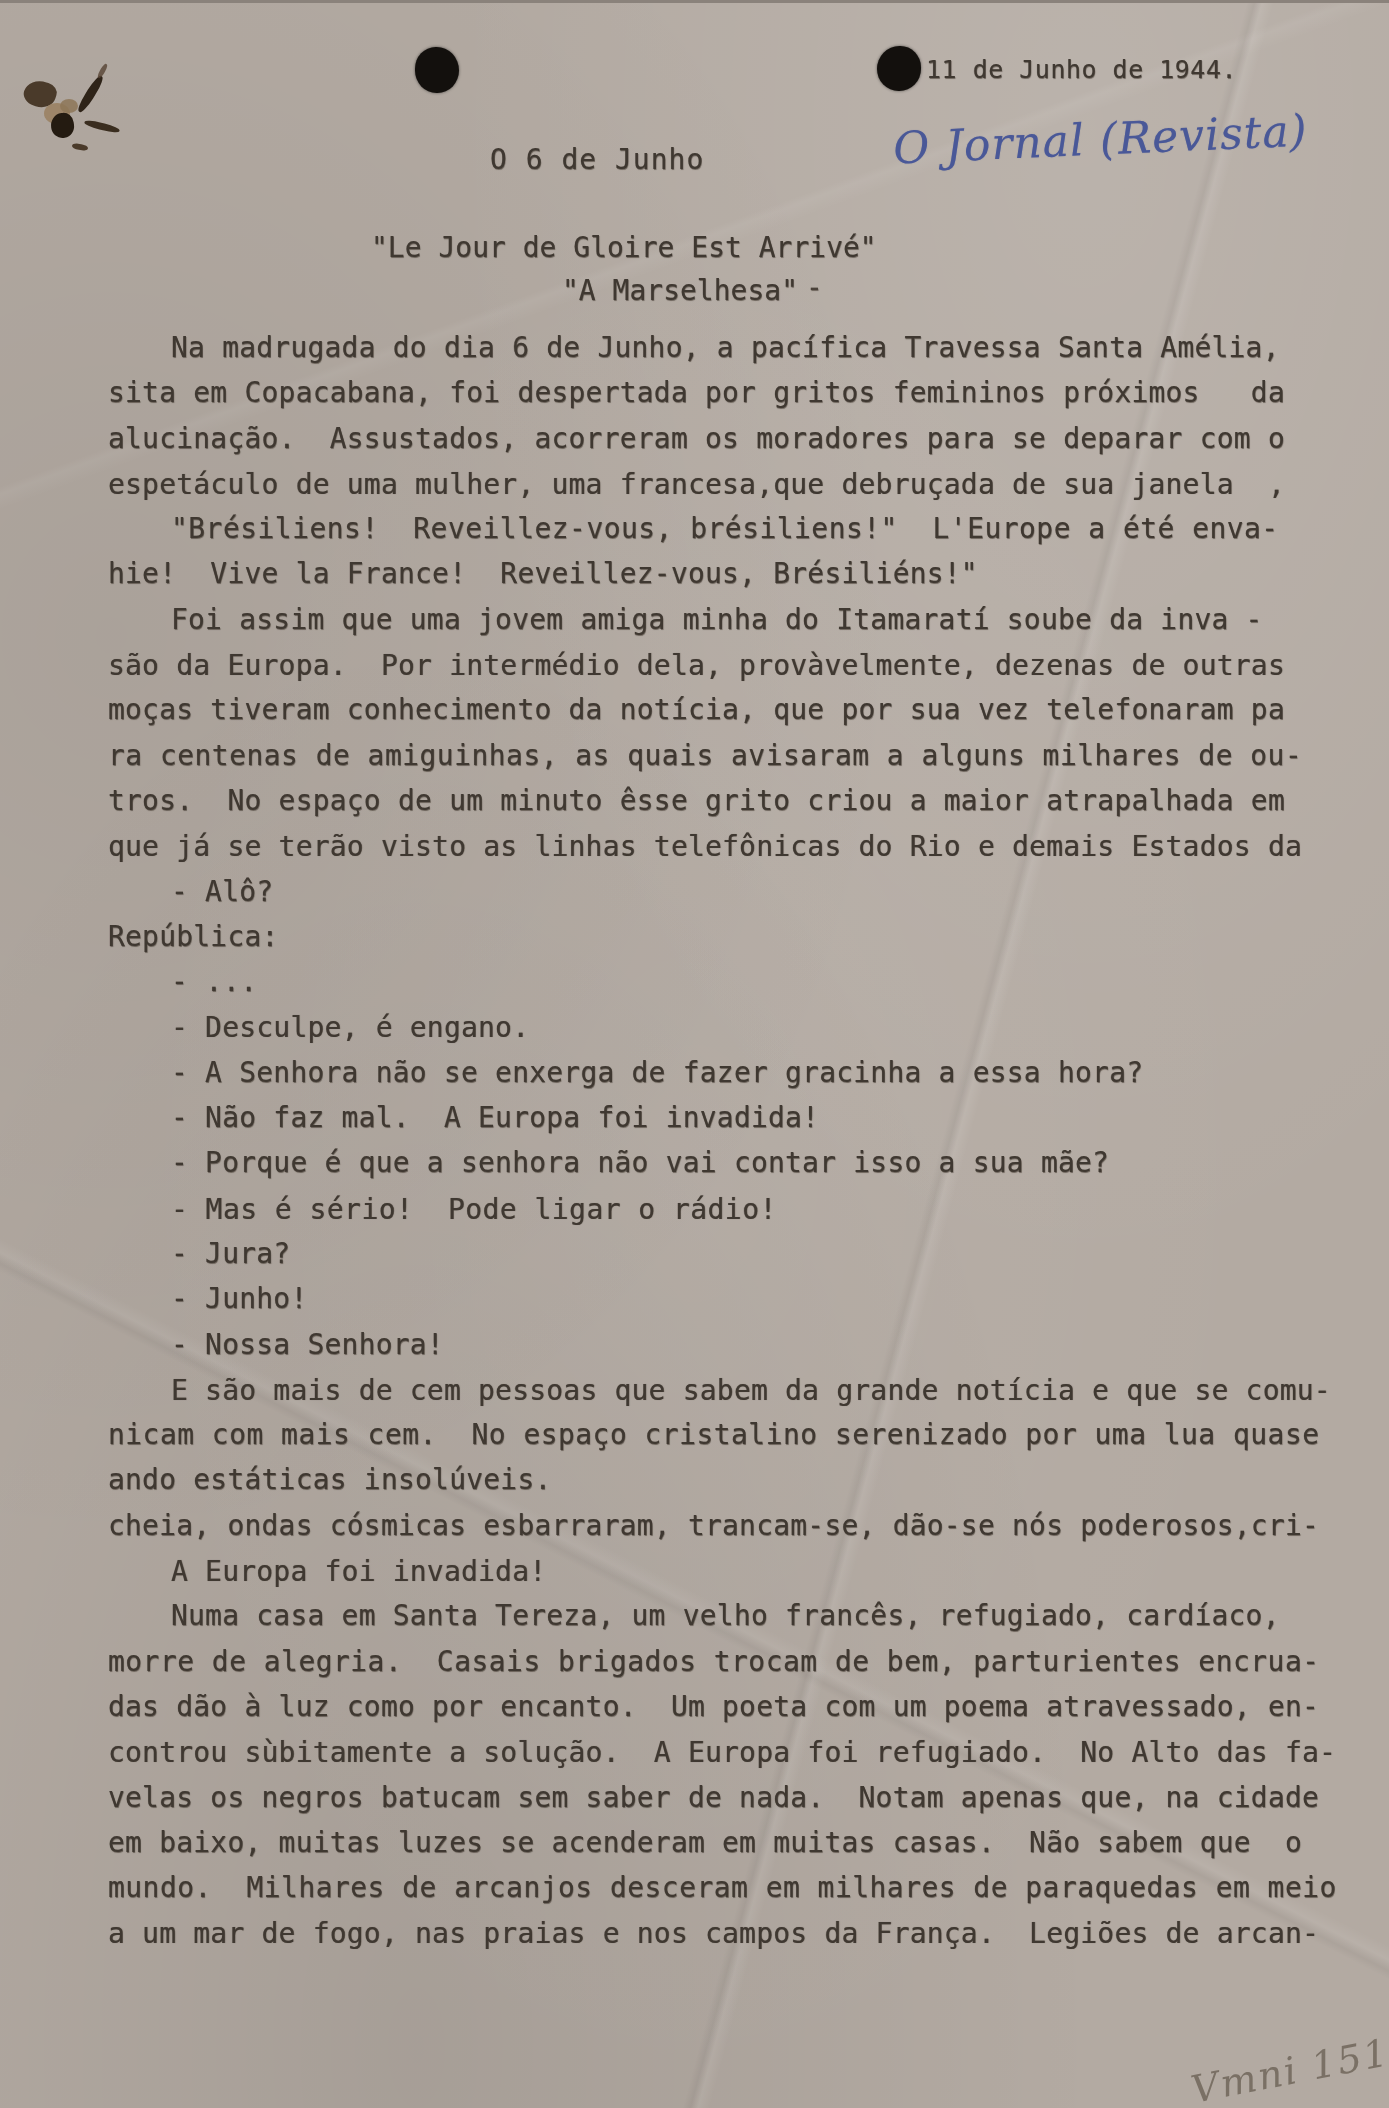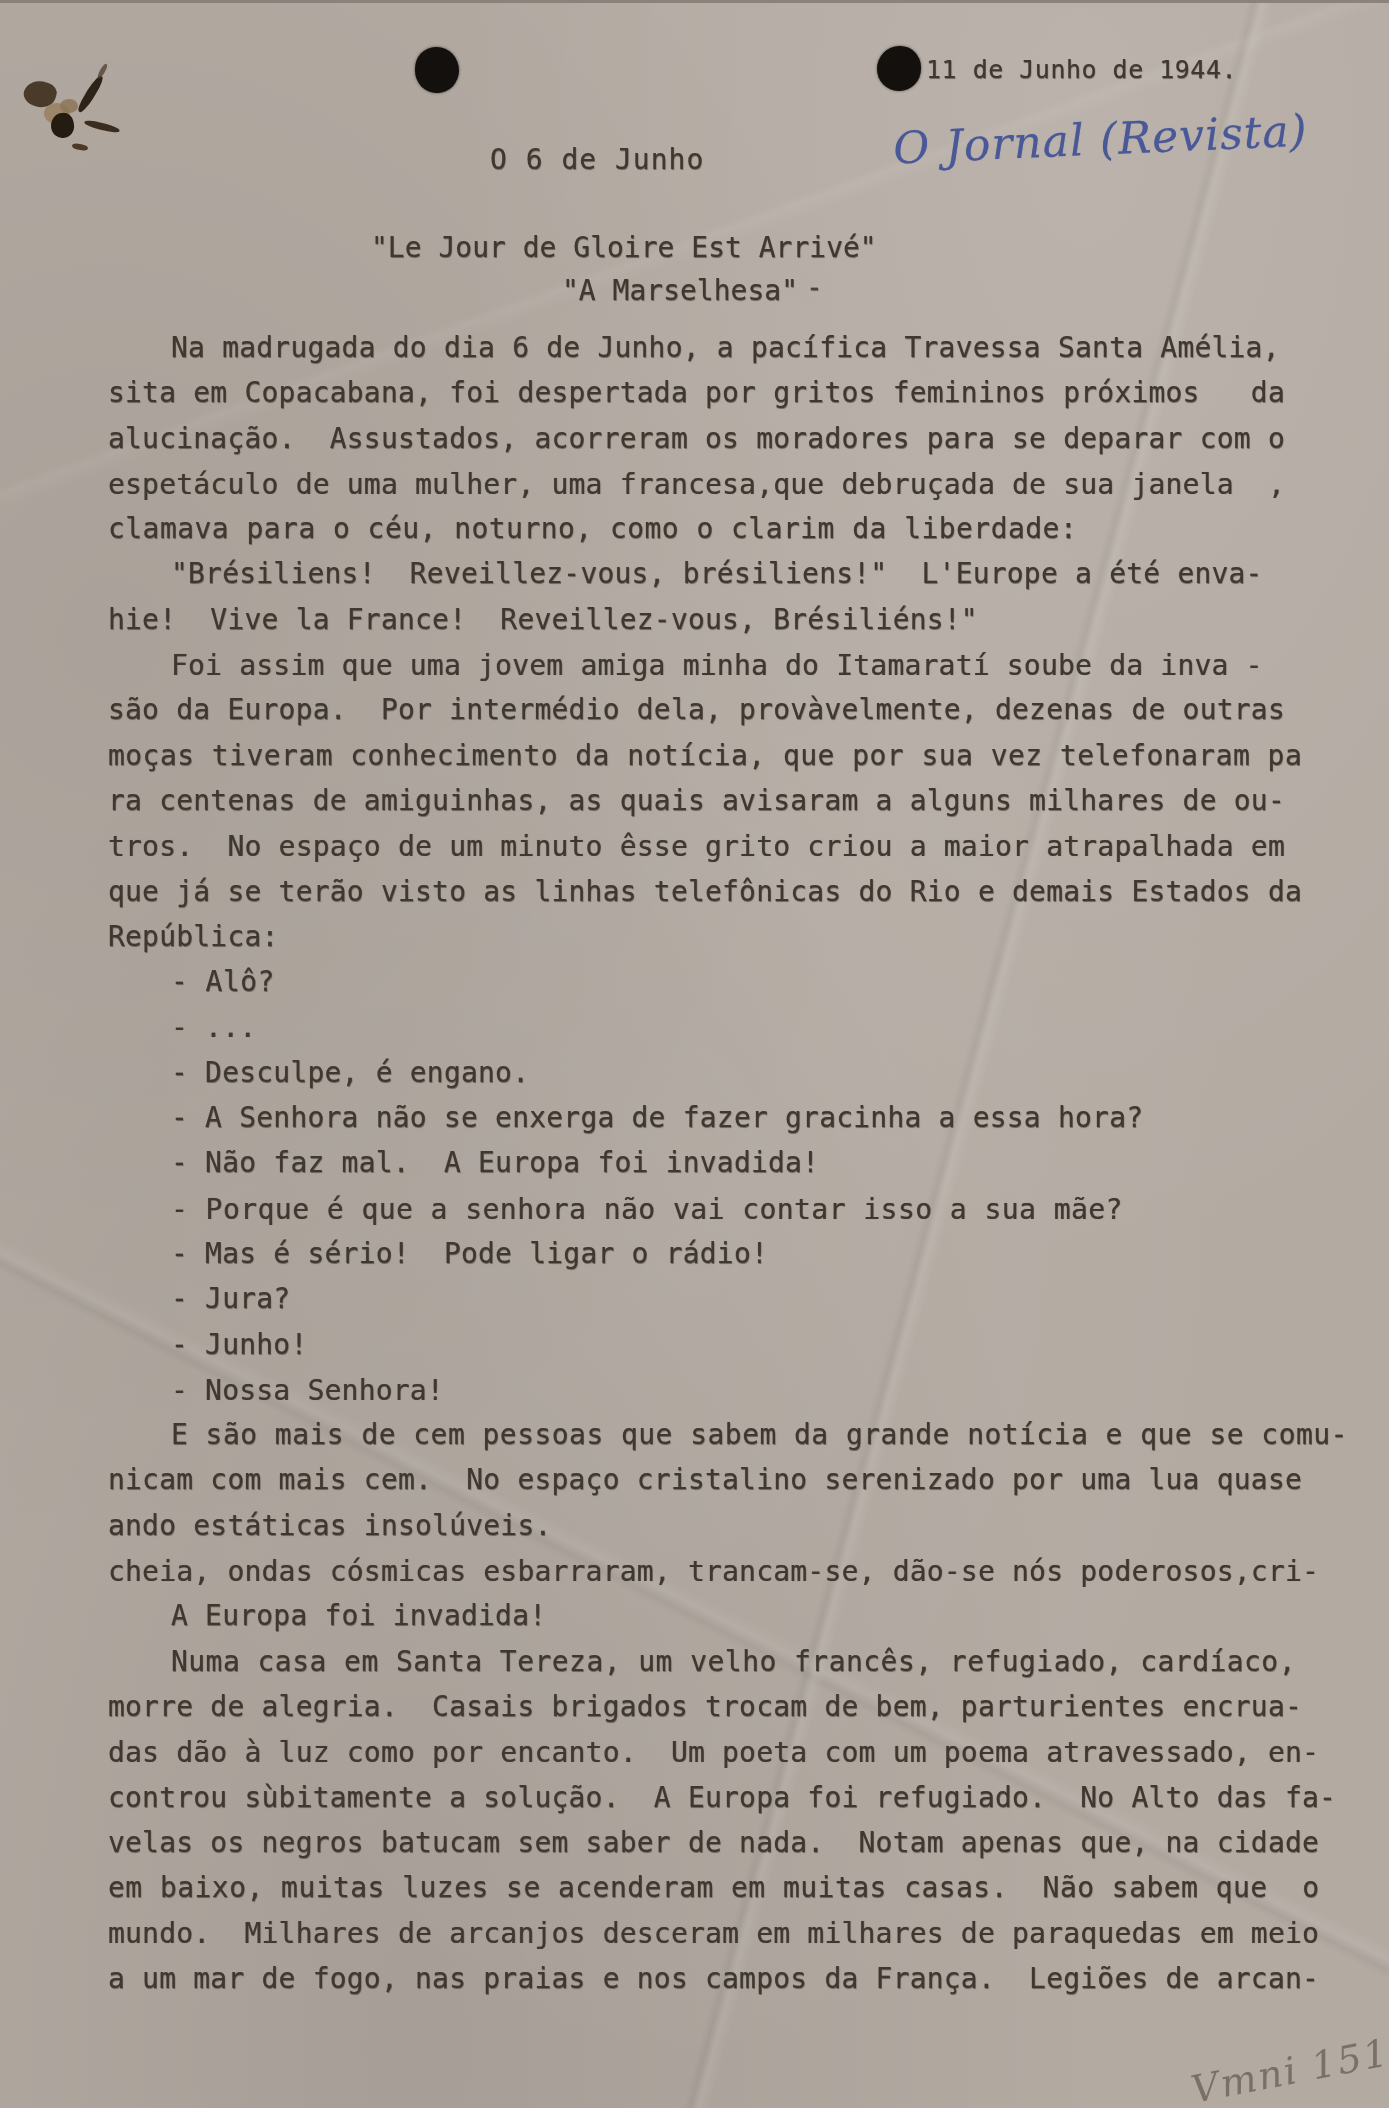--- a/index.html
+++ b/index.html
@@ -102,31 +102,30 @@
 
   <div class="typed epi1">"Le Jour de Gloire Est Arrivé"</div>
   <div class="typed epi2">"A Marselhesa"</div>
   <div class="typed epidash">-</div>
 
   <div class="body" id="body-container">
       <div class="line typed ind">Na madrugada do dia 6 de Junho, a pacífica Travessa Santa Amélia,</div>
       <div class="line typed">sita em Copacabana, foi despertada por gritos femininos próximos   da</div>
       <div class="line typed">alucinação.  Assustados, acorreram os moradores para se deparar com o</div>
       <div class="line typed">espetáculo de uma mulher, uma francesa,que debruçada de sua janela  ,</div>
-      <div class="line typed">clamava para o céu, noturno, como o clarim da liberdade:</div>
       <div class="line typed ind">"Brésiliens!  Reveillez-vous, brésiliens!"  L'Europe a été enva-</div>
       <div class="line typed">hie!  Vive la France!  Reveillez-vous, Brésiliéns!"</div>
       <div class="line typed ind">Foi assim que uma jovem amiga minha do Itamaratí soube da inva -</div>
       <div class="line typed">são da Europa.  Por intermédio dela, provàvelmente, dezenas de outras</div>
       <div class="line typed">moças tiveram conhecimento da notícia, que por sua vez telefonaram pa</div>
       <div class="line typed">ra centenas de amiguinhas, as quais avisaram a alguns milhares de ou-</div>
       <div class="line typed">tros.  No espaço de um minuto êsse grito criou a maior atrapalhada em</div>
       <div class="line typed">que já se terão visto as linhas telefônicas do Rio e demais Estados da</div>
+      <div class="line typed ind">- Alô?</div>
       <div class="line typed">República:</div>
-      <div class="line typed ind">- Alô?</div>
       <div class="line typed ind">- ...</div>
       <div class="line typed ind">- Desculpe, é engano.</div>
       <div class="line typed ind">- A Senhora não se enxerga de fazer gracinha a essa hora?</div>
       <div class="line typed ind">- Não faz mal.  A Europa foi invadida!</div>
       <div class="line typed ind">- Porque é que a senhora não vai contar isso a sua mãe?</div>
       <div class="line typed ind">- Mas é sério!  Pode ligar o rádio!</div>
       <div class="line typed ind">- Jura?</div>
       <div class="line typed ind">- Junho!</div>
       <div class="line typed ind">- Nossa Senhora!</div>
       <div class="line typed ind">E são mais de cem pessoas que sabem da grande notícia e que se comu-</div>

